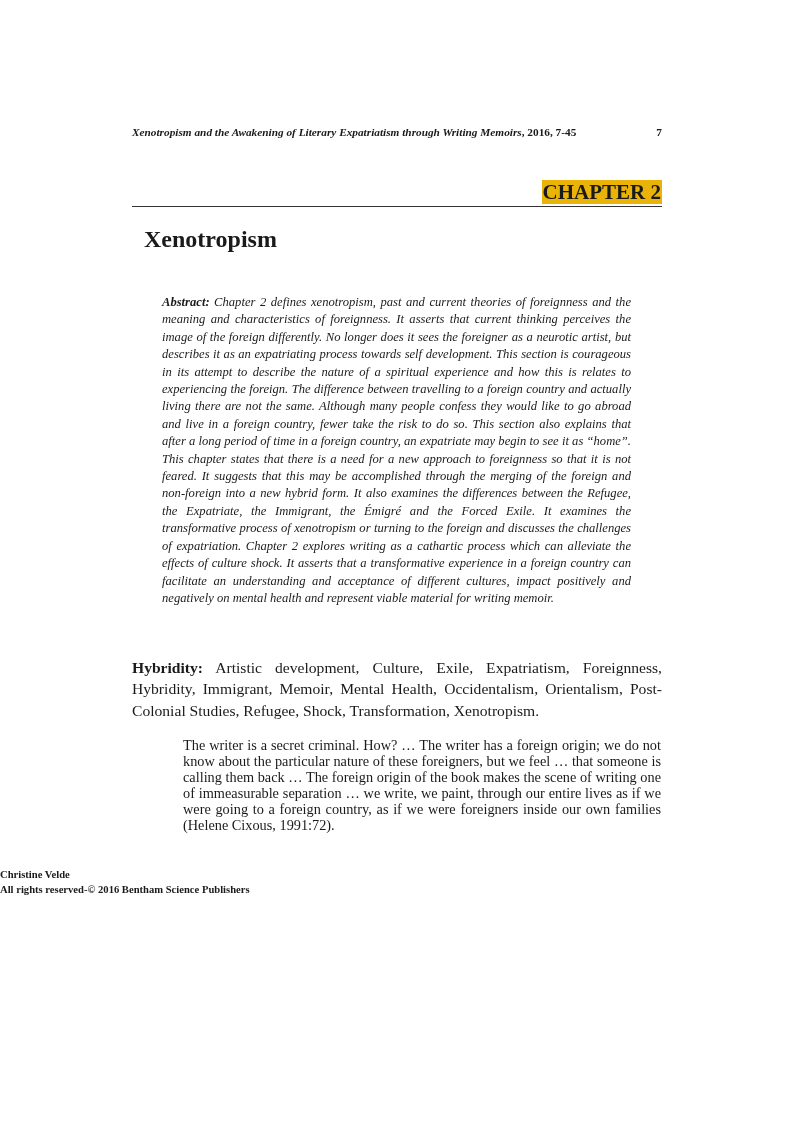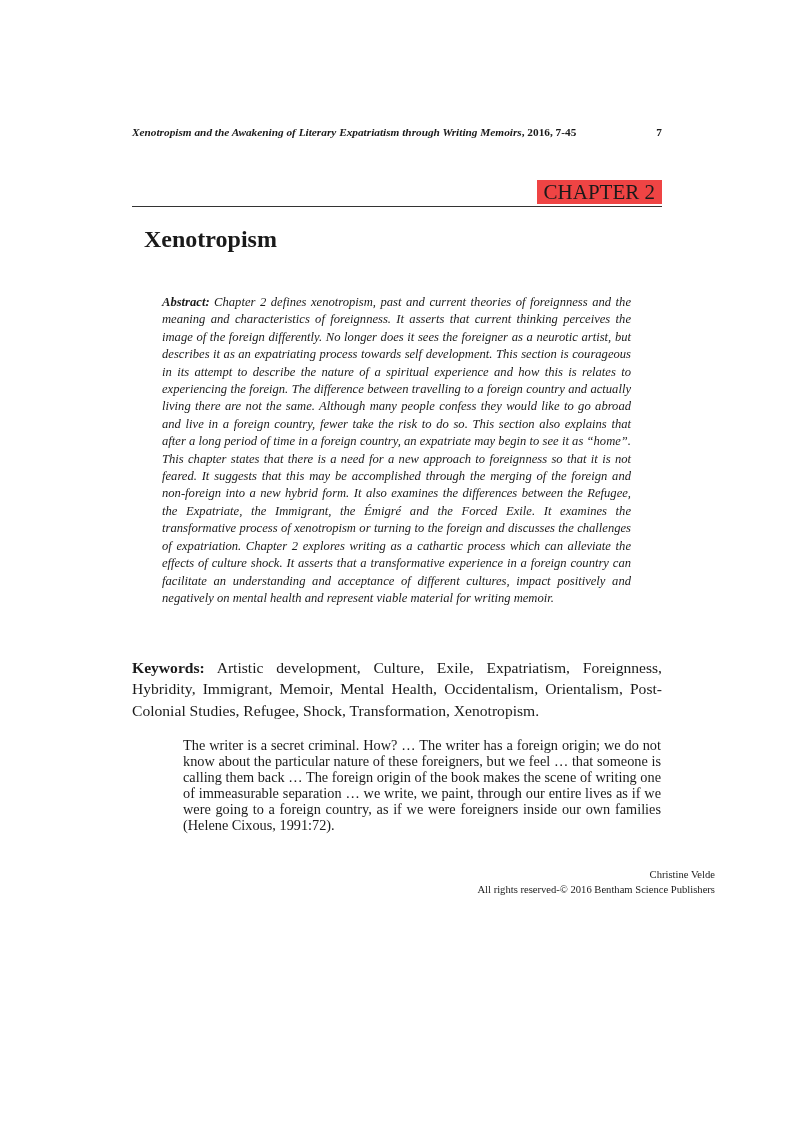--- a/index.html
+++ b/index.html
@@ -2,51 +2,51 @@
 <html><head>
   <meta charset="utf-8">
   <style>
     html, body { margin: 0; padding: 0; background: #ffffff; }
     body { width: 793px; height: 1122px; position: relative; overflow: hidden;
            font-family: "Liberation Serif", "DejaVu Serif", serif; color: #1a1a1a; }
     .running-head { position: absolute; left: 132px; top: 126px; width: 530px;
                     font-size: 11.3px; font-weight: bold; white-space: nowrap; }
     .running-head .title { font-style: italic; margin-top: 20px; }
     .running-head .pageno { position: absolute; right: 0; top: 0; }
-    .chapter-label { position: absolute; right: 131px; top: 180px; background: #ef4444;
-                     font-weight: normal; font-size: 21px; line-height: 24px; padding: 0 7px; }
+    .chapter-label { position: absolute; right: 131px; top: 180px; background: #eab308;
+                     font-weight: bold; font-size: 21px; line-height: 24px; padding: 0 1px; }
     .rule { position: absolute; left: 132px; top: 206px; width: 530px; height: 0;
             border-top: 1px solid #333; }
     .chapter-title { position: absolute; left: 144px; top: 224px; font-size: 24px;
                      font-weight: bold; margin: 0; line-height: 30px; }
     .abstract { position: absolute; left: 162px; top: 294px; width: 469px;
                 font-size: 12.6px; line-height: 17.4px; text-align: justify; margin: 0; font-style: italic; }
     .abstract b, .keywords b { font-weight: bold; }
     .keywords { position: absolute; left: 132px; top: 657px; width: 530px;
                 font-size: 15.6px; line-height: 21.3px; text-align: justify; margin: 0; }
     .epigraph { position: absolute; left: 183px; top: 737px; width: 478px;
                 font-size: 14.3px; line-height: 16px; text-align: justify; margin: 0; }
-    .footer { position: absolute; left: 0; top: 867px; width: 715px; text-align: right;
-              font-size: 10.6px; font-weight: normal; line-height: 15px; }
+    .footer { position: absolute; left: 0; top: 867px; width: 715px; text-align: left;
+              font-size: 10.6px; font-weight: bold; line-height: 15px; }
   </style>
 </head>
 <body>
 
 <div class="running-head">
   <span class="title">Xenotropism and the Awakening of Literary Expatriatism through Writing Memoirs</span><span>, 2016, 7-45</span>
   <span class="pageno">7</span>
 </div>
 
 <div class="chapter-label">CHAPTER 2</div>
 <div class="rule"></div>
 
 <h1 class="chapter-title">Xenotropism</h1>
 
 <p class="abstract"><b>Abstract:</b><span> Chapter 2 defines xenotropism, past and current theories of foreignness and the meaning and characteristics of foreignness. It asserts that current thinking perceives the image of the foreign differently. No longer does it sees the foreigner as a neurotic artist, but describes it as an expatriating process towards self development. This section is courageous in its attempt to describe the nature of a spiritual experience and how this is relates to experiencing the foreign. The difference between travelling to a foreign country and actually living there are not the same. Although many people confess they would like to go abroad and live in a foreign country, fewer take the risk to do so. This section also explains that after a long period of time in a foreign country, an expatriate may begin to see it as “home”. This chapter states that there is a need for a new approach to foreignness so that it is not feared. It suggests that this may be accomplished through the merging of the foreign and non-foreign into a new hybrid form. It also examines the differences between the Refugee, the Expatriate, the Immigrant, the Émigré and the Forced Exile. It examines the transformative process of xenotropism or turning to the foreign and discusses the challenges of expatriation. Chapter 2 explores writing as a cathartic process which can alleviate the effects of culture shock. It asserts that a transformative experience in a foreign country can facilitate an understanding and acceptance of different cultures, impact positively and negatively on mental health and represent viable material for writing memoir.</span></p>
 
-<p class="keywords"><b>Keywords:</b><span> Artistic development, Culture, Exile, Expatriatism, Foreignness, Hybridity, Immigrant, Memoir, Mental Health, Occidentalism, Orientalism, Post-Colonial Studies, Refugee, Shock, Transformation, Xenotropism.</span></p>
+<p class="keywords"><b>Hybridity:</b><span> Artistic development, Culture, Exile, Expatriatism, Foreignness, Hybridity, Immigrant, Memoir, Mental Health, Occidentalism, Orientalism, Post-Colonial Studies, Refugee, Shock, Transformation, Xenotropism.</span></p>
 
 <p class="epigraph">The writer is a secret criminal. How? … The writer has a foreign origin; we do not know about the particular nature of these foreigners, but we feel … that someone is calling them back … The foreign origin of the book makes the scene of writing one of immeasurable separation … we write, we paint, through our entire lives as if we were going to a foreign country, as if we were foreigners inside our own families (Helene Cixous, 1991:72).</p>
 
 <div class="footer">
   <div>Christine Velde</div>
   <div>All rights reserved-© 2016 Bentham Science Publishers</div>
 </div>
 
 </body></html>

